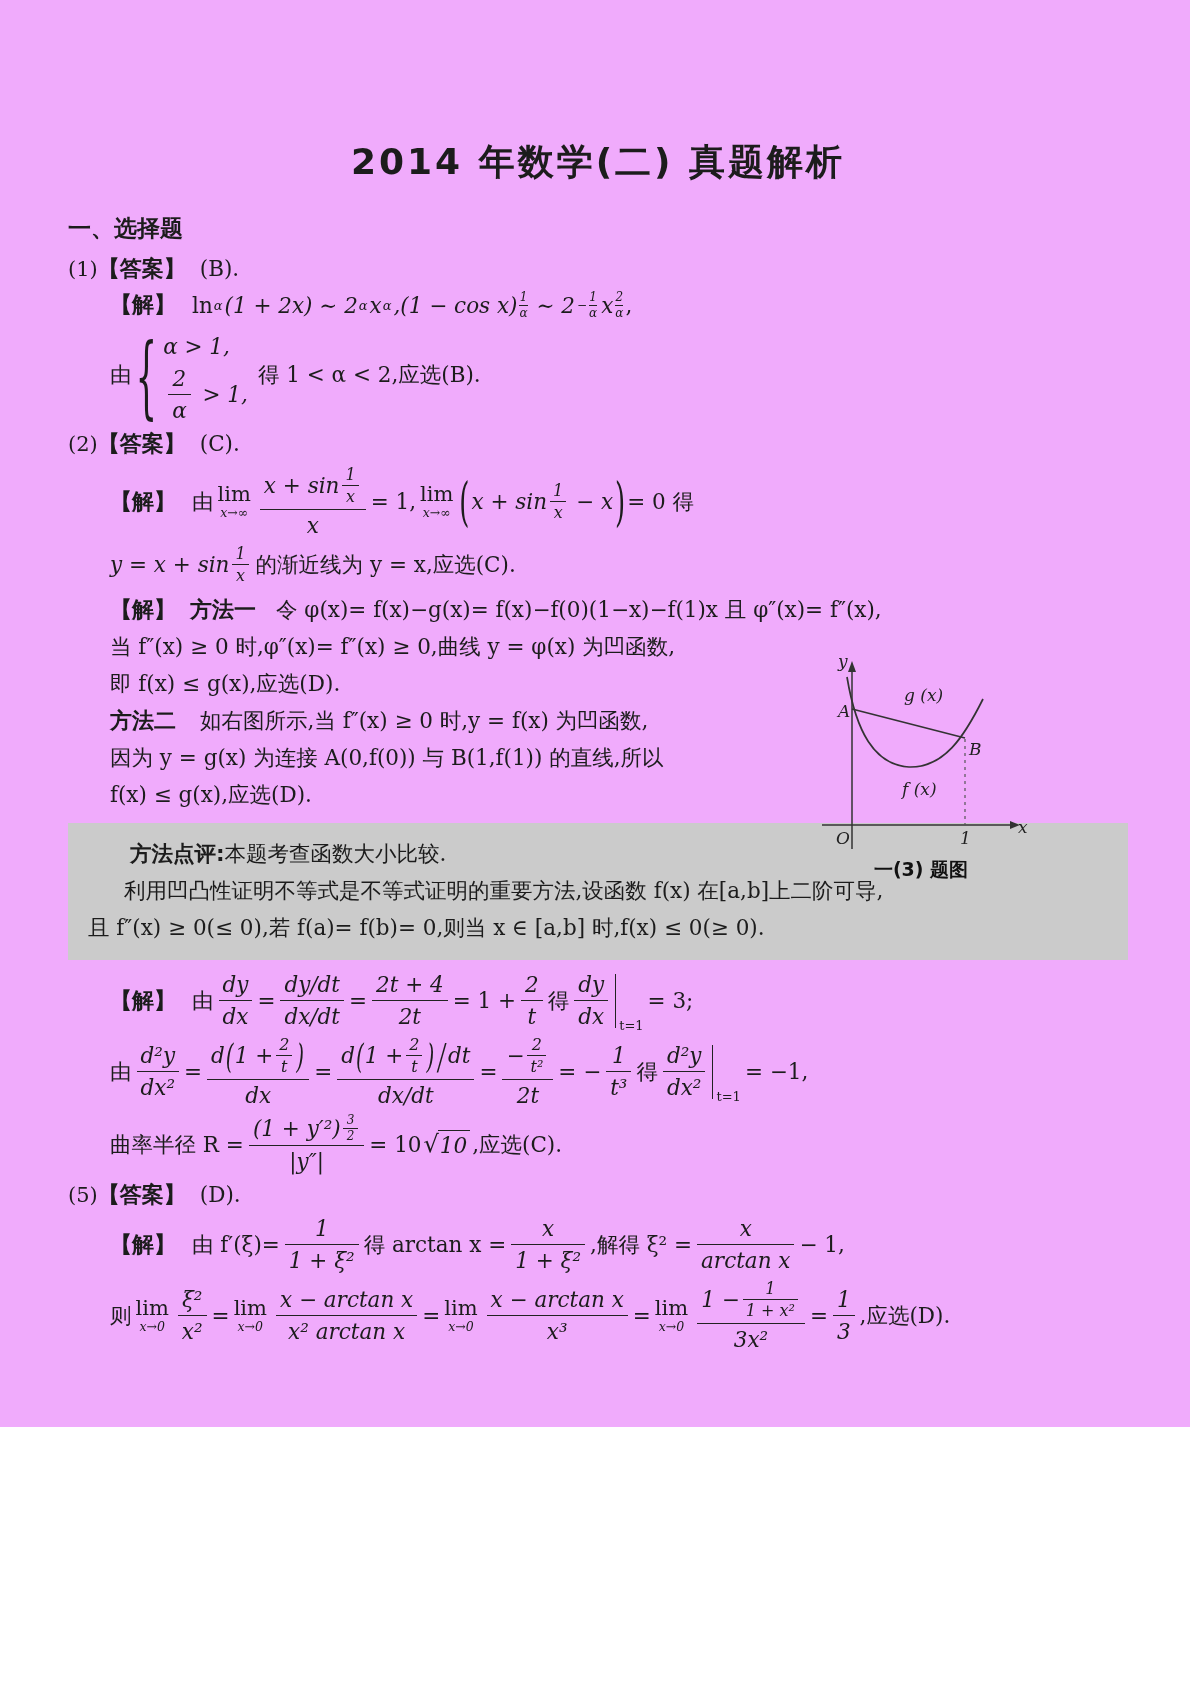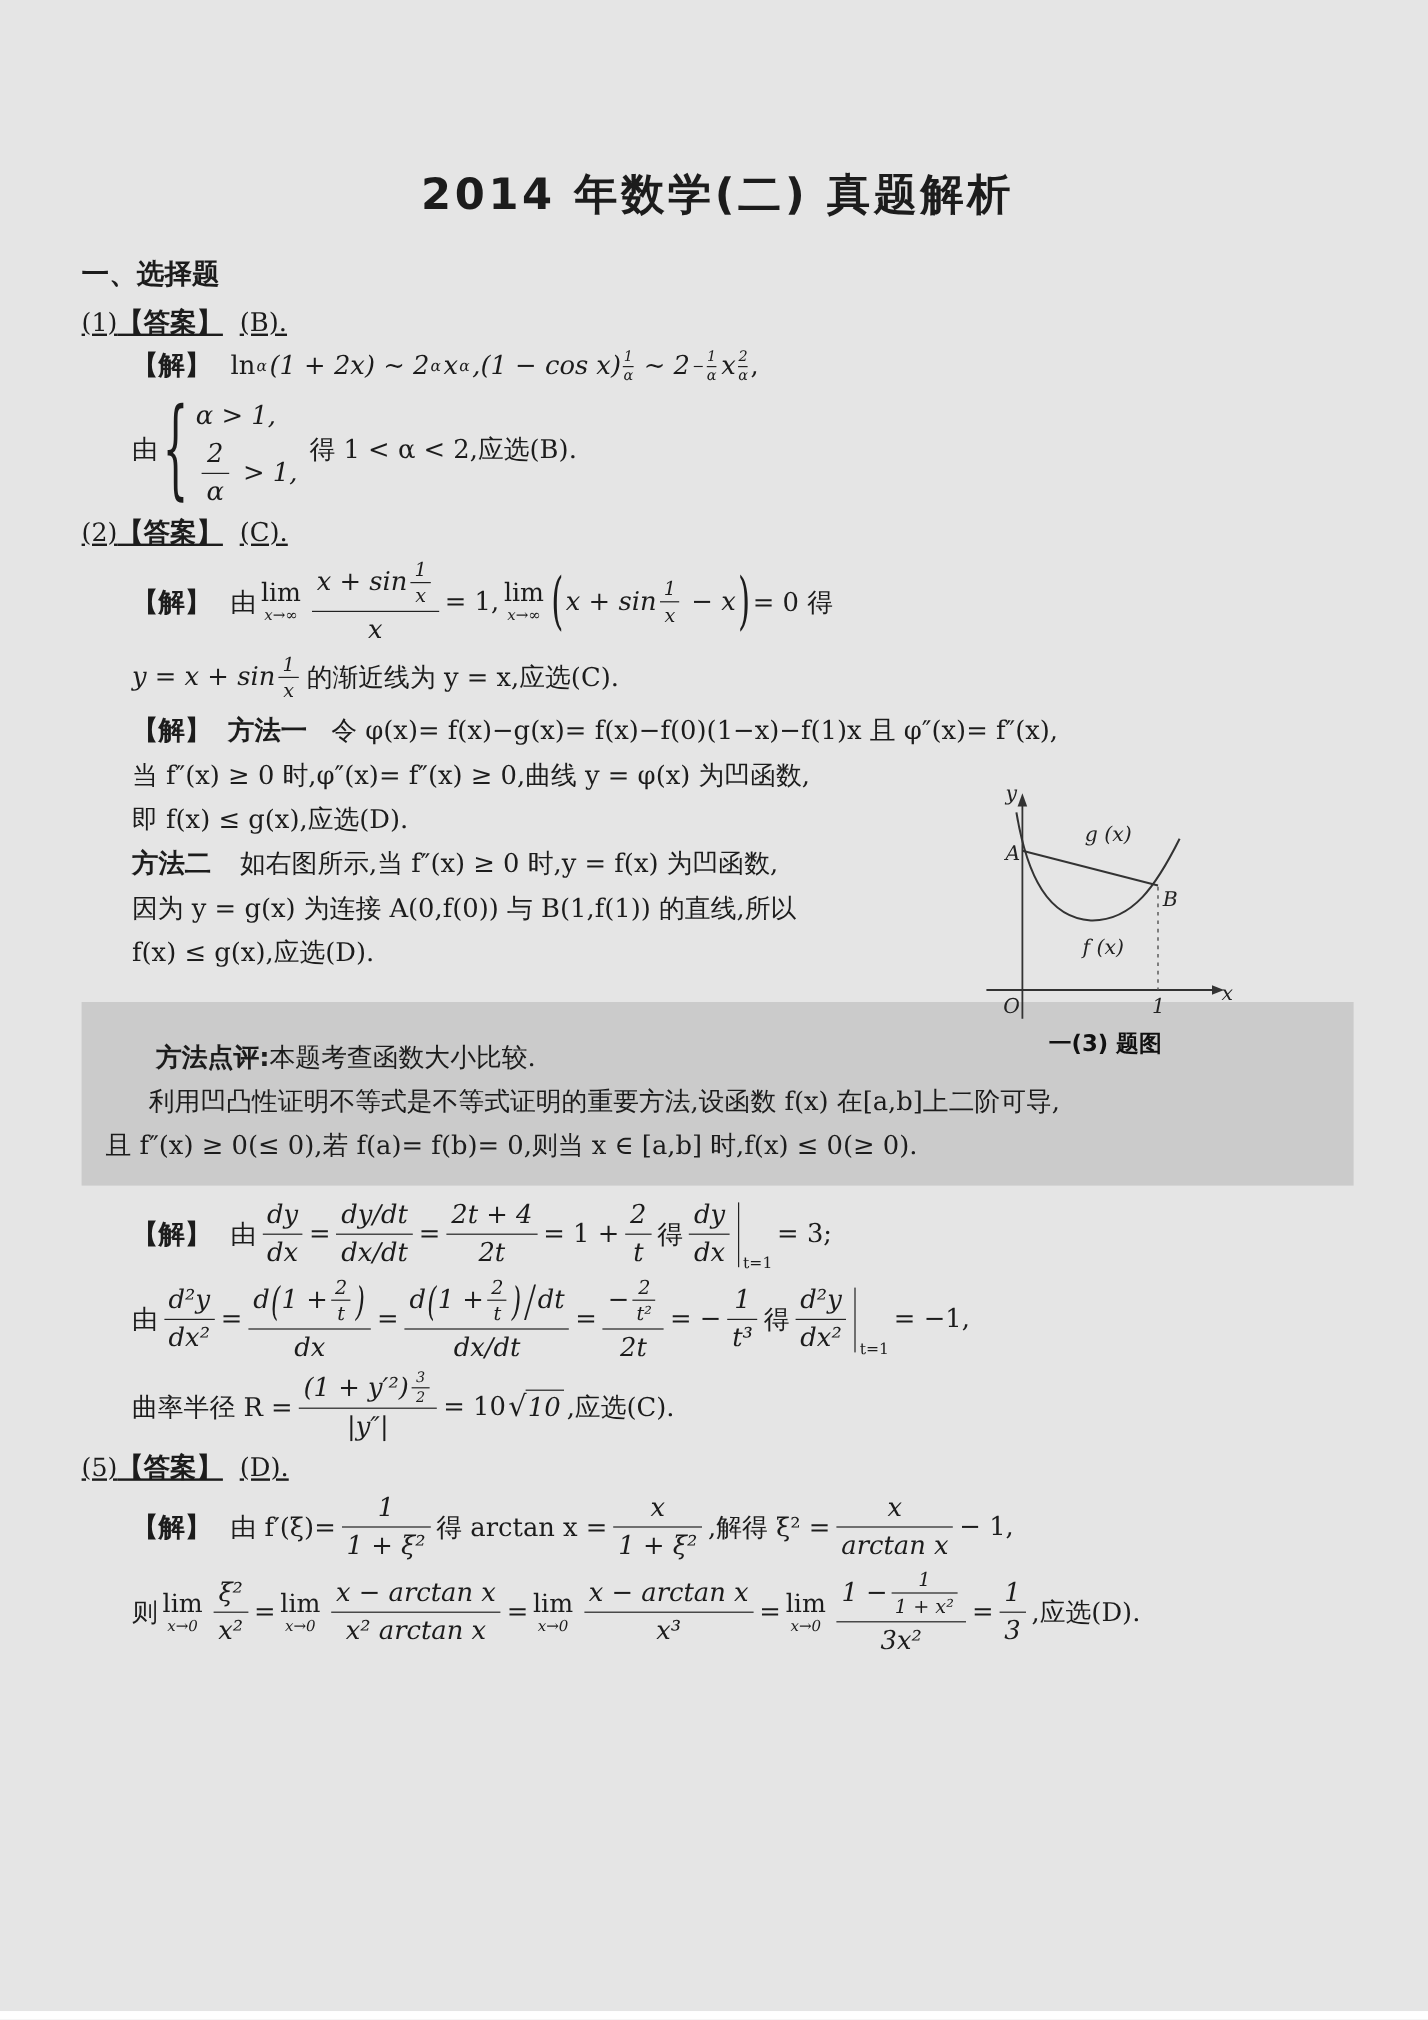--- a/index.html
+++ b/index.html
@@ -1,27 +1,27 @@
 <!DOCTYPE html>
 <html><head>
 <meta charset="utf-8">
 <style>
   * { margin:0; padding:0; box-sizing:border-box; }
   html,body { background:#ffffff; }
   .page {
-    position:relative; width:1190px; height:1676px; background:#e5e5e5;
+    position:relative; width:1190px; height:1427px; background:#f0abfc;
     font-family:"DejaVu Serif","Liberation Serif",serif;
     color:#1c1c1c; overflow:hidden;
   }
   .content { position:absolute; left:68px; top:138px; width:1060px; }
   .hei { font-family:"DejaVu Sans","Liberation Sans",sans-serif; font-weight:bold; }
   .title { text-align:center; font-family:"DejaVu Sans","Liberation Sans",sans-serif;
            font-weight:bold; font-size:36px; letter-spacing:3px; margin-bottom:26px; }
   .sec { font-size:23px; margin-bottom:10px; }
-  .qhead { font-size:22px; margin:4px 0 6px 0;text-decoration:underline; }
+  .qhead { font-size:22px; margin:4px 0 6px 0; }
   .qhead .qno { font-size:21px; }
   .qhead .tag { font-size:22px; }
   .qhead .ansv { margin-left:14px; font-size:21.5px; }
   .ind { margin-left:42px; }
   .t { white-space:pre; }
   .it { font-style:italic; }
   .frow { display:flex; align-items:center; font-size:21.5px; }
   .mr { margin-right:16px; }
   .jielab { font-size:22px; }
   
@@ -67,22 +67,22 @@
   .q3first { width:1018px; display:flex; align-items:baseline; }
   .q3first .mlab { margin:0 20px 0 14px; font-size:22px; }
   .mlab2 { margin-right:24px; font-size:22px; }
   .fig { position:absolute; top:62px; right:100px; width:214px; text-align:center; }
   .fig svg { display:block; }
   .figcap { font-family:"DejaVu Sans","Liberation Sans",sans-serif; font-weight:bold;
             font-size:19px; margin-top:4px; color:#111; }
   svg text { font-family:"DejaVu Serif","Liberation Serif",serif; font-style:italic;
              font-size:17px; fill:#222; }
   
-  .note { background:#cbcbcb; width:1060px; margin:22px 0 12px 0;
-          padding:28px 10px 14px 10px; }
+  .note { background:#cbcbcb; width:1060px; margin:10px 0 12px 0;
+          padding:12px 10px 14px 10px; }
   .noteline { font-size:21.5px; line-height:37px; }
   .n1 { padding-left:52px; }
   .n2 { padding-left:46px; }
   .n3 { padding-left:10px; }
   .gap-l { margin-left:10px; }
   .gap-s { margin-left:4px; }
   .rowgap { margin-top:6px; margin-bottom:6px; }
 </style>
 </head>
 <body>

